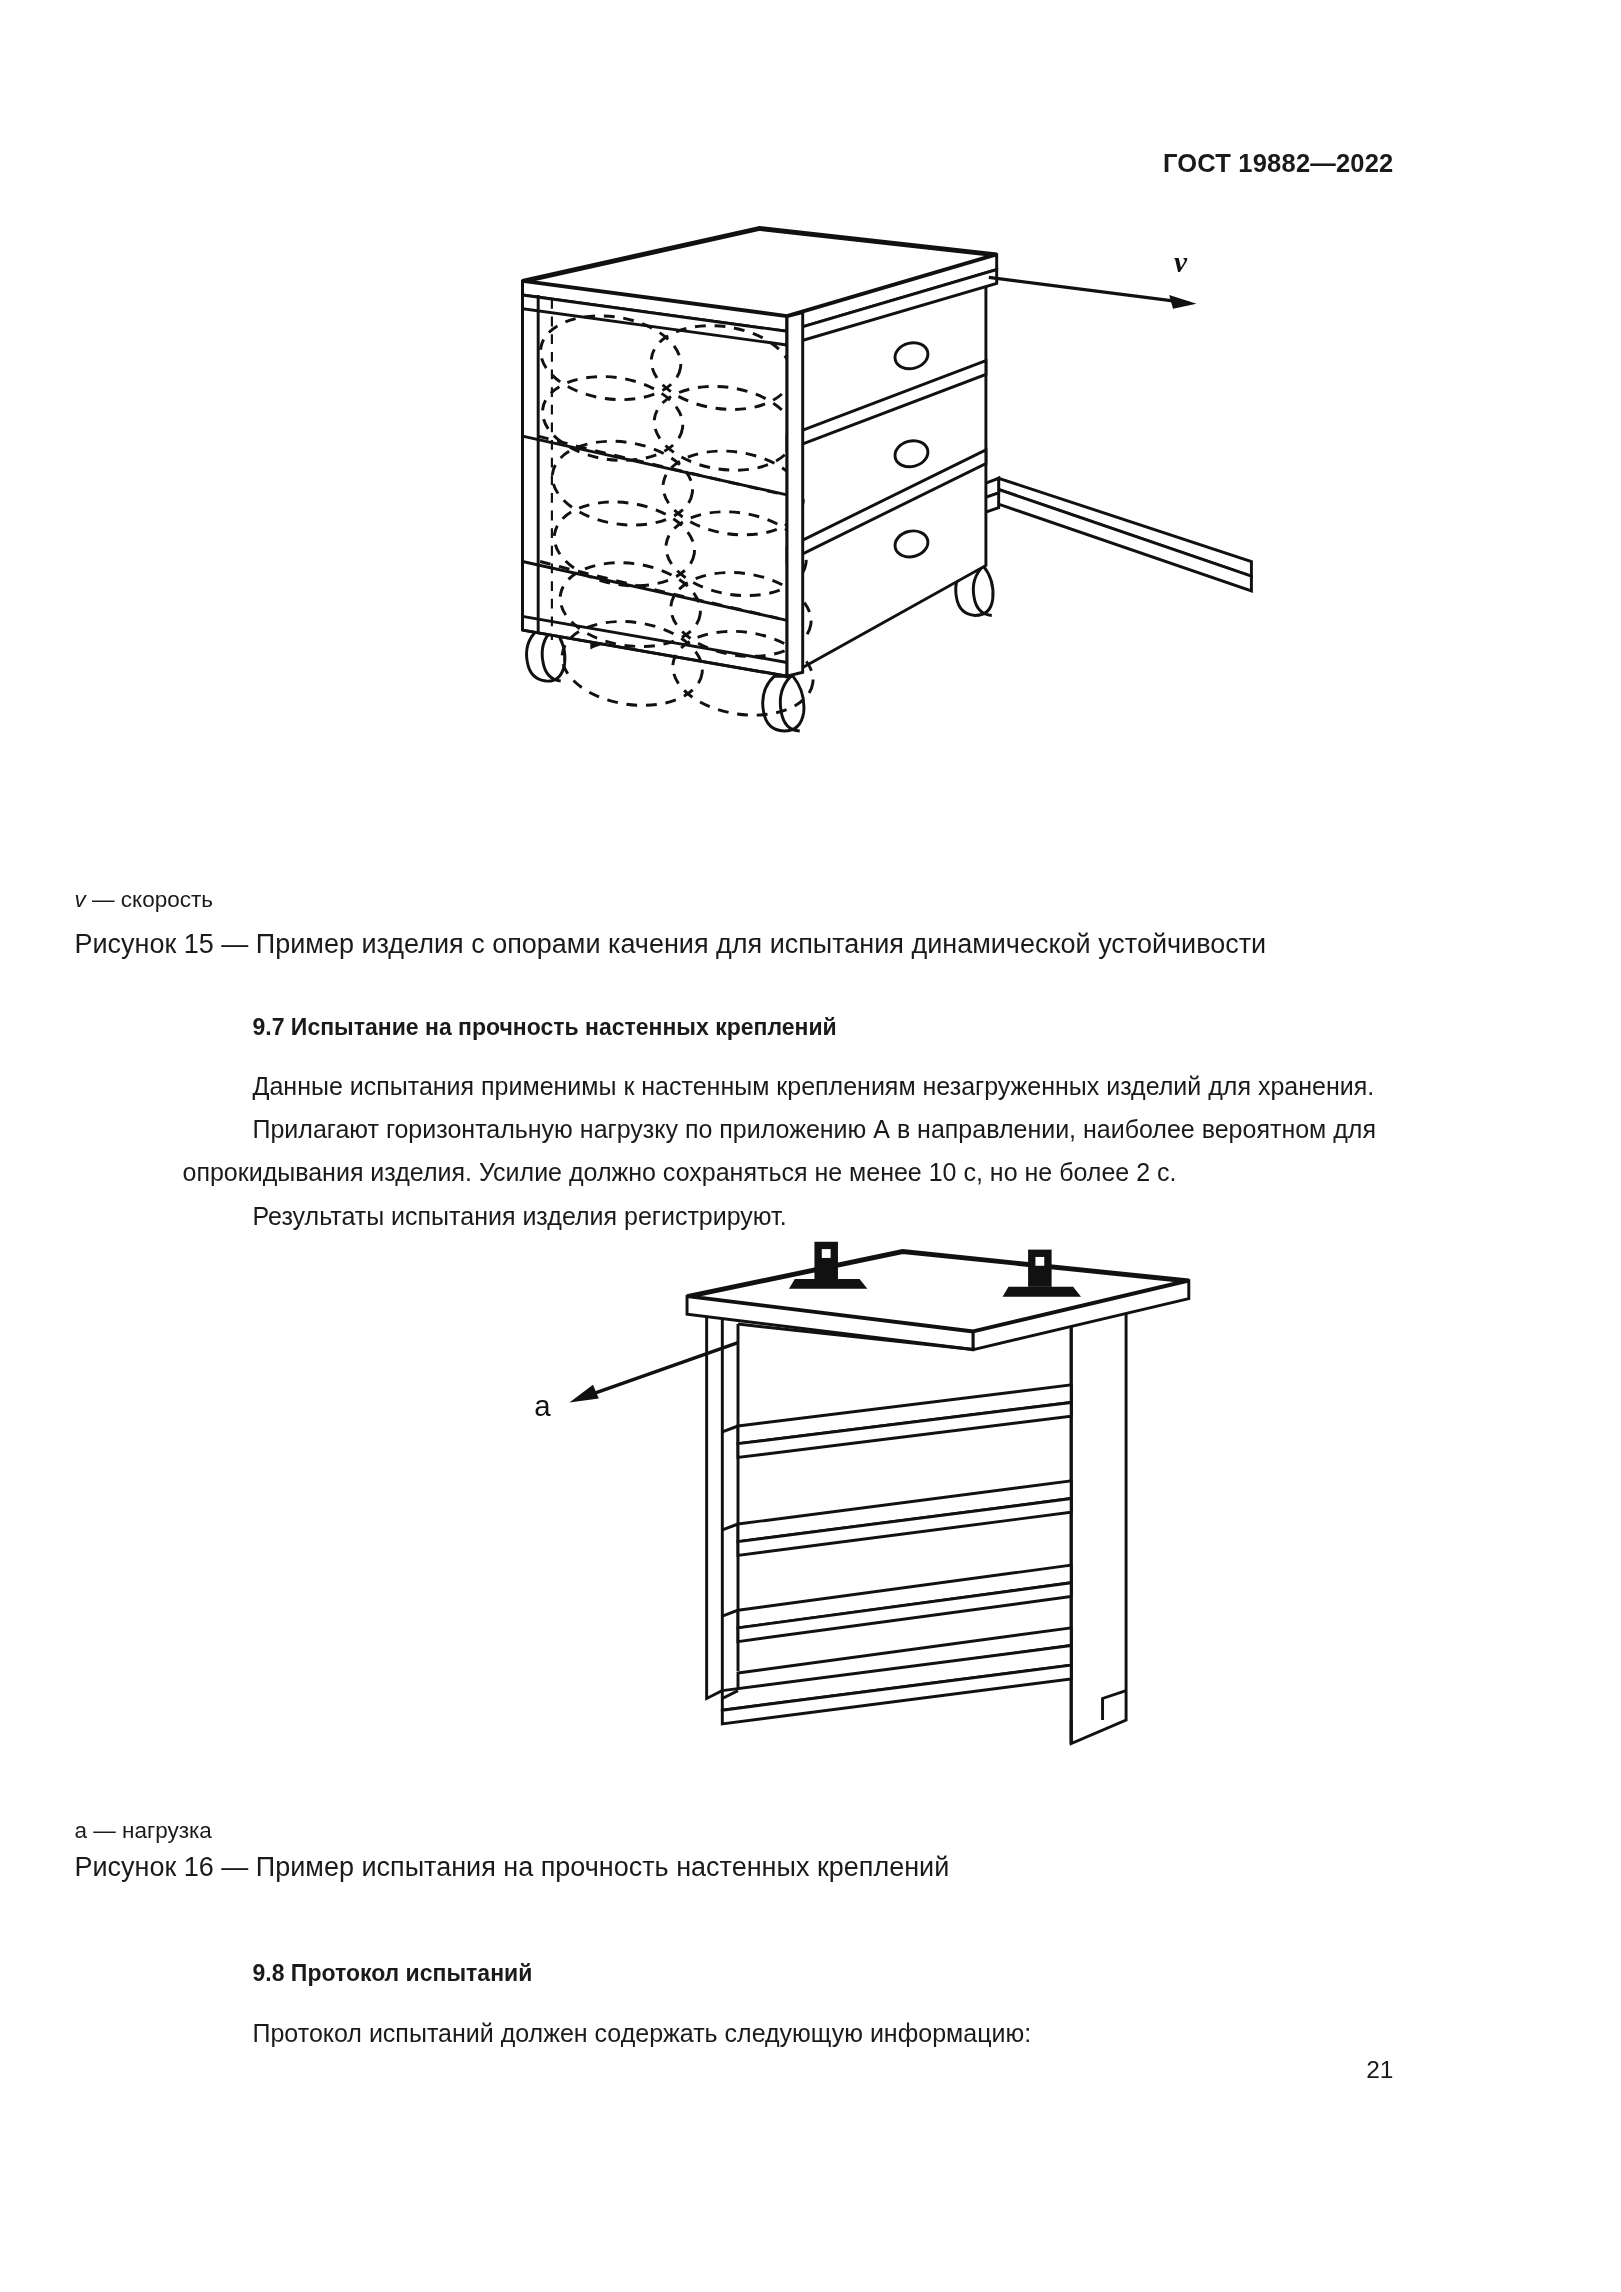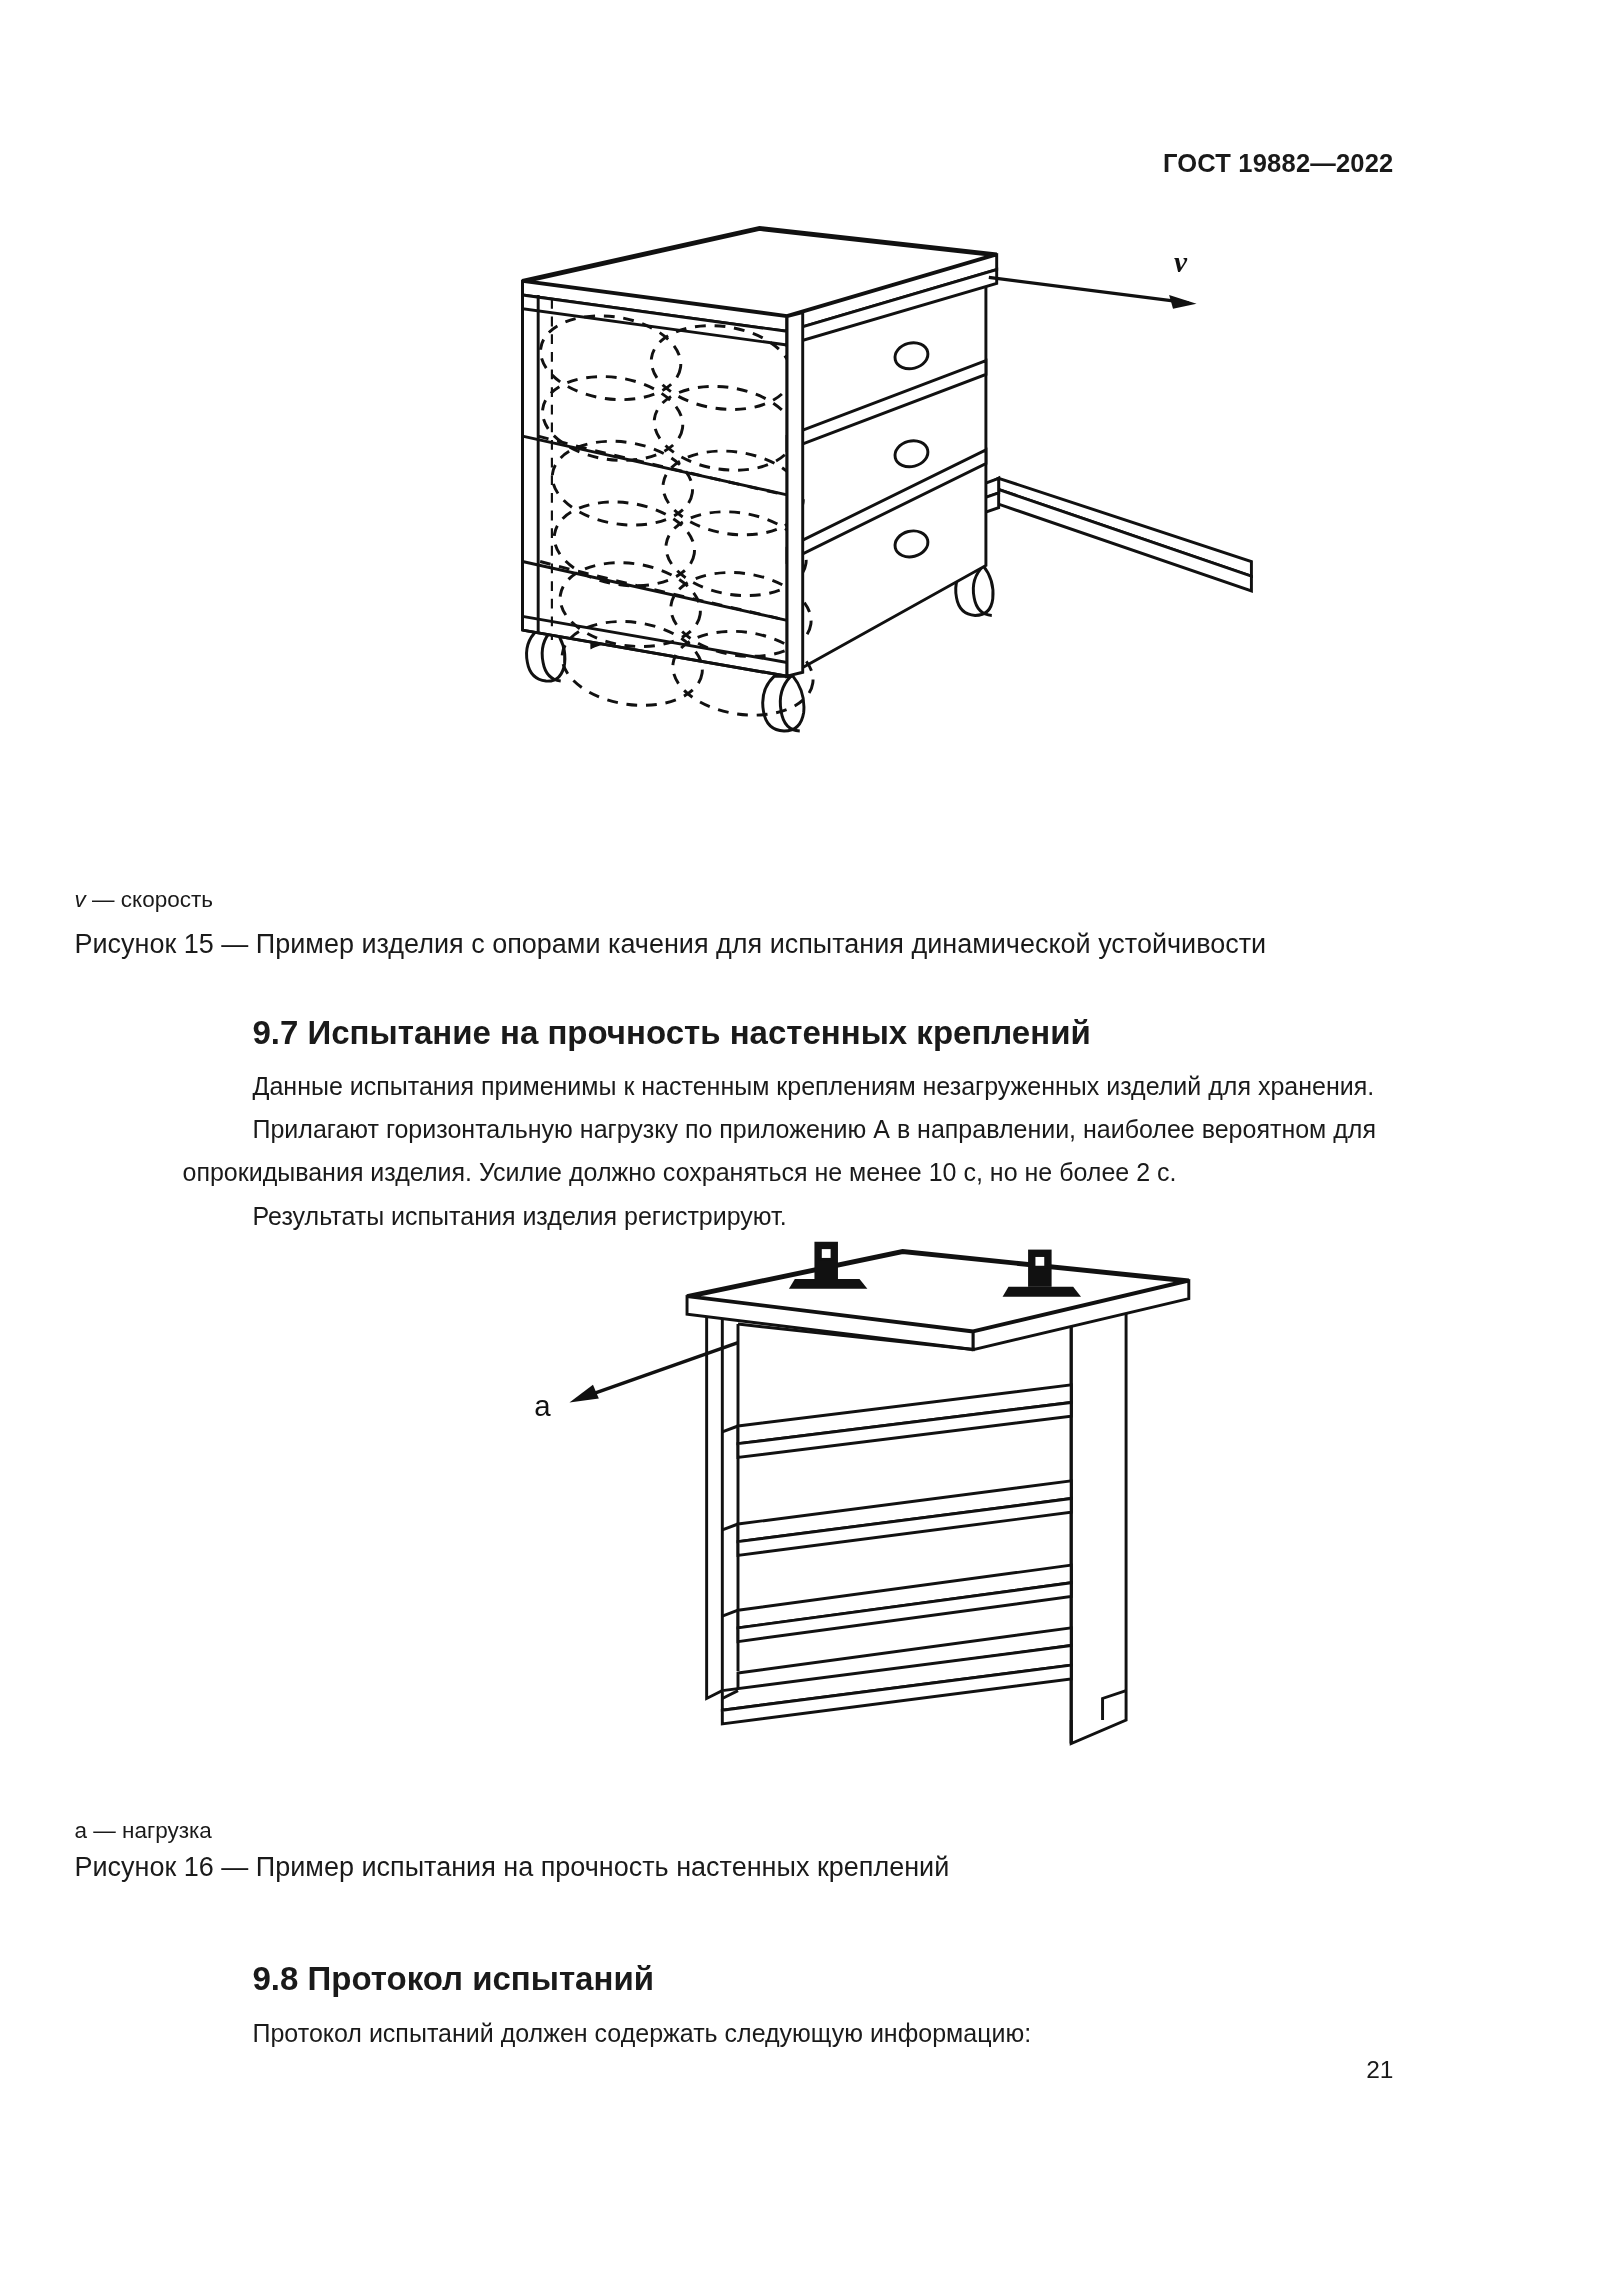--- a/index.html
+++ b/index.html
@@ -58,21 +58,21 @@
   .fig15 .fig-key     { position: absolute; top: 686px; left: 0; width: 100%; }
   .fig15 .fig-caption { position: absolute; top: 728px; left: 0; width: 100%; }
 
   .fig16 .fig-key     { position: absolute; top: 588px; left: 0; width: 100%; }
   .fig16 .fig-caption { position: absolute; top: 622px; left: 0; width: 100%; }
 
   
   .section-heading {
     position: absolute;
     left: 178px;
-    font-size: 33px;
+    font-size: 23px;
     font-weight: bold;
     white-space: nowrap;
   }
   .h-97 { top: 1014px; }
   .h-98 { top: 1960px; }
 
   .body-line {
     position: absolute;
     left: 108px;
     font-size: 25px;

